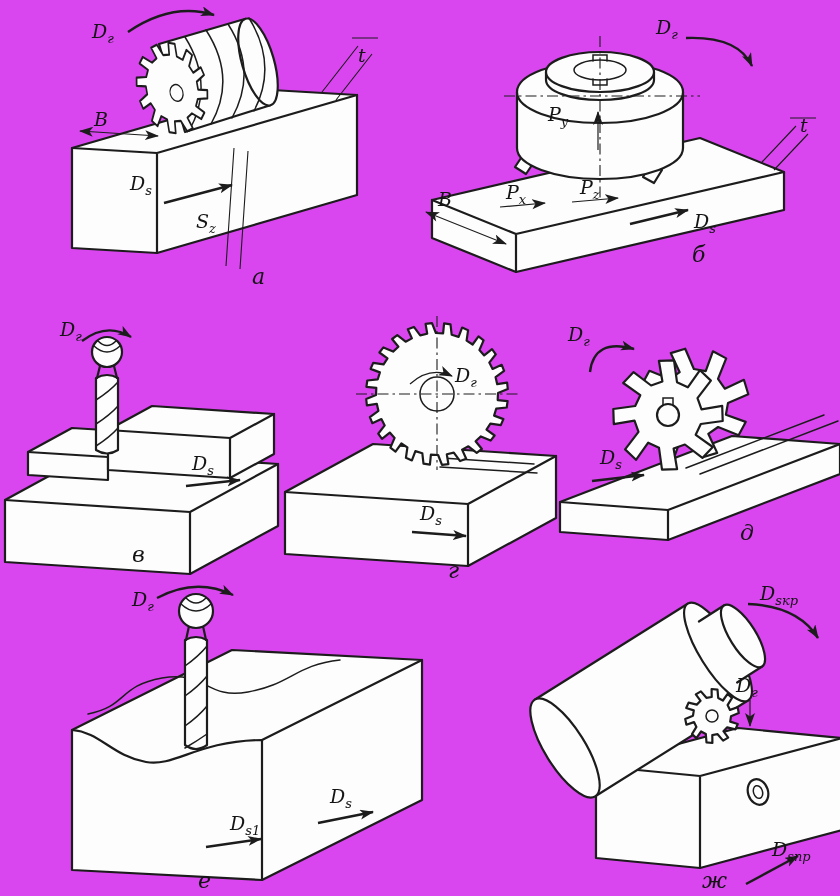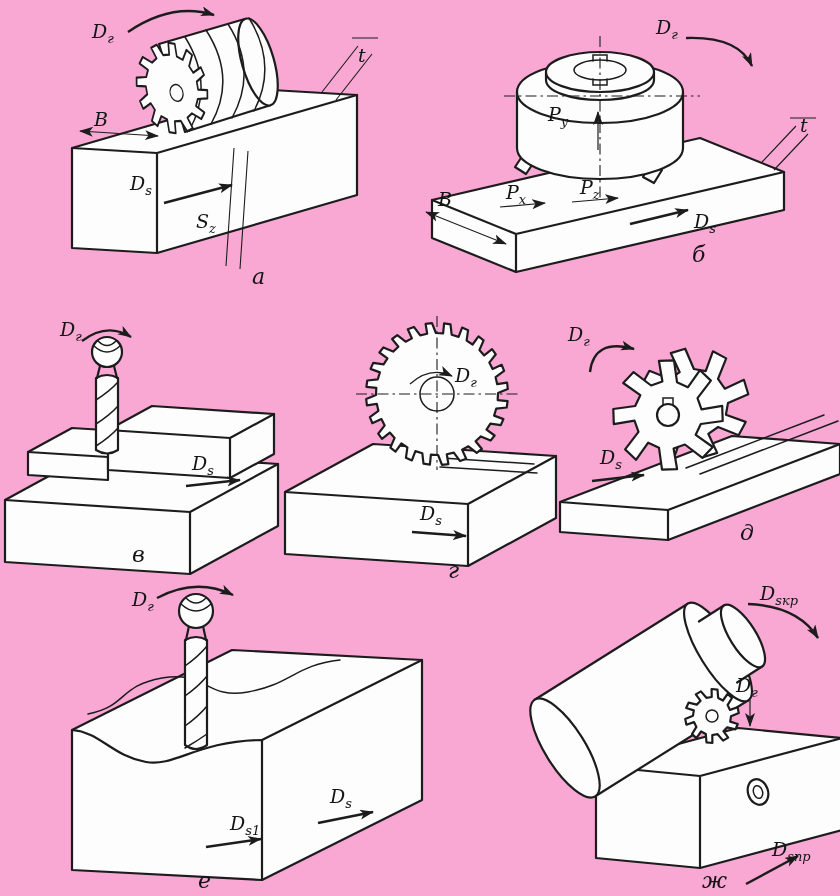--- a/index.html
+++ b/index.html
@@ -1,16 +1,16 @@
 <!DOCTYPE html>
 <html><head>
 <meta charset="utf-8">
 <style>
   html,body{margin:0;padding:0;background:#e9e9e9;}
-  .stage{position:relative;width:840px;height:896px;background:#f9a8d4;overflow:hidden;}
+  .stage{position:relative;width:840px;height:896px;background:#d946ef;overflow:hidden;}
   svg{display:block;}
   .ln  {fill:none;stroke:#1c1c1c;stroke-width:2.2;stroke-linejoin:round;stroke-linecap:round;}
   .lnw {fill:#fdfdfd;stroke:#1c1c1c;stroke-width:2.2;stroke-linejoin:round;}
   .fillw{fill:#fdfdfd;stroke:none;}
   .mid {fill:none;stroke:#1c1c1c;stroke-width:1.5;stroke-linecap:round;}
   .thin{fill:none;stroke:#1c1c1c;stroke-width:1.1;}
   .dash{fill:none;stroke:#1c1c1c;stroke-width:1.1;stroke-dasharray:11 4 2.5 4;}
   .arr {fill:none;stroke:#1c1c1c;stroke-width:2.4;marker-end:url(#ah);}
   .arrthin{fill:none;stroke:#1c1c1c;stroke-width:1.2;marker-end:url(#ah);}
   .dim {fill:none;stroke:#1c1c1c;stroke-width:1.1;marker-start:url(#ahr);marker-end:url(#ah);}

